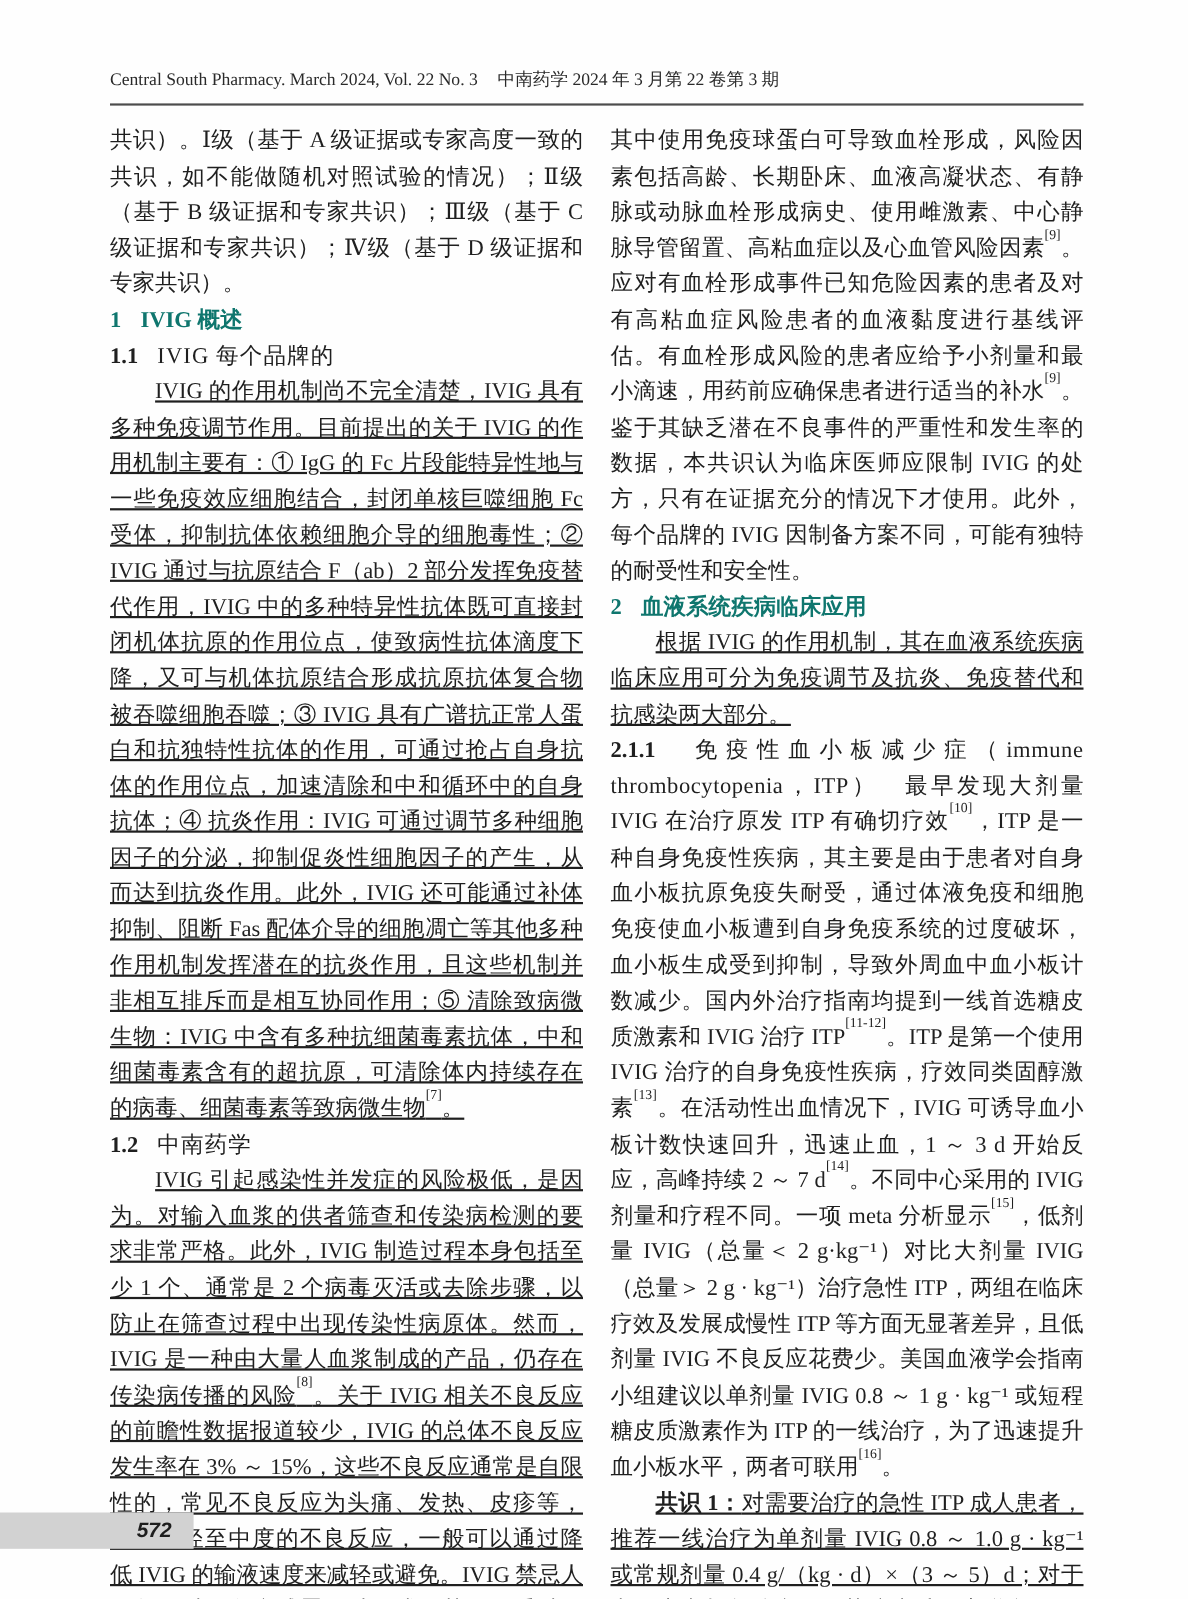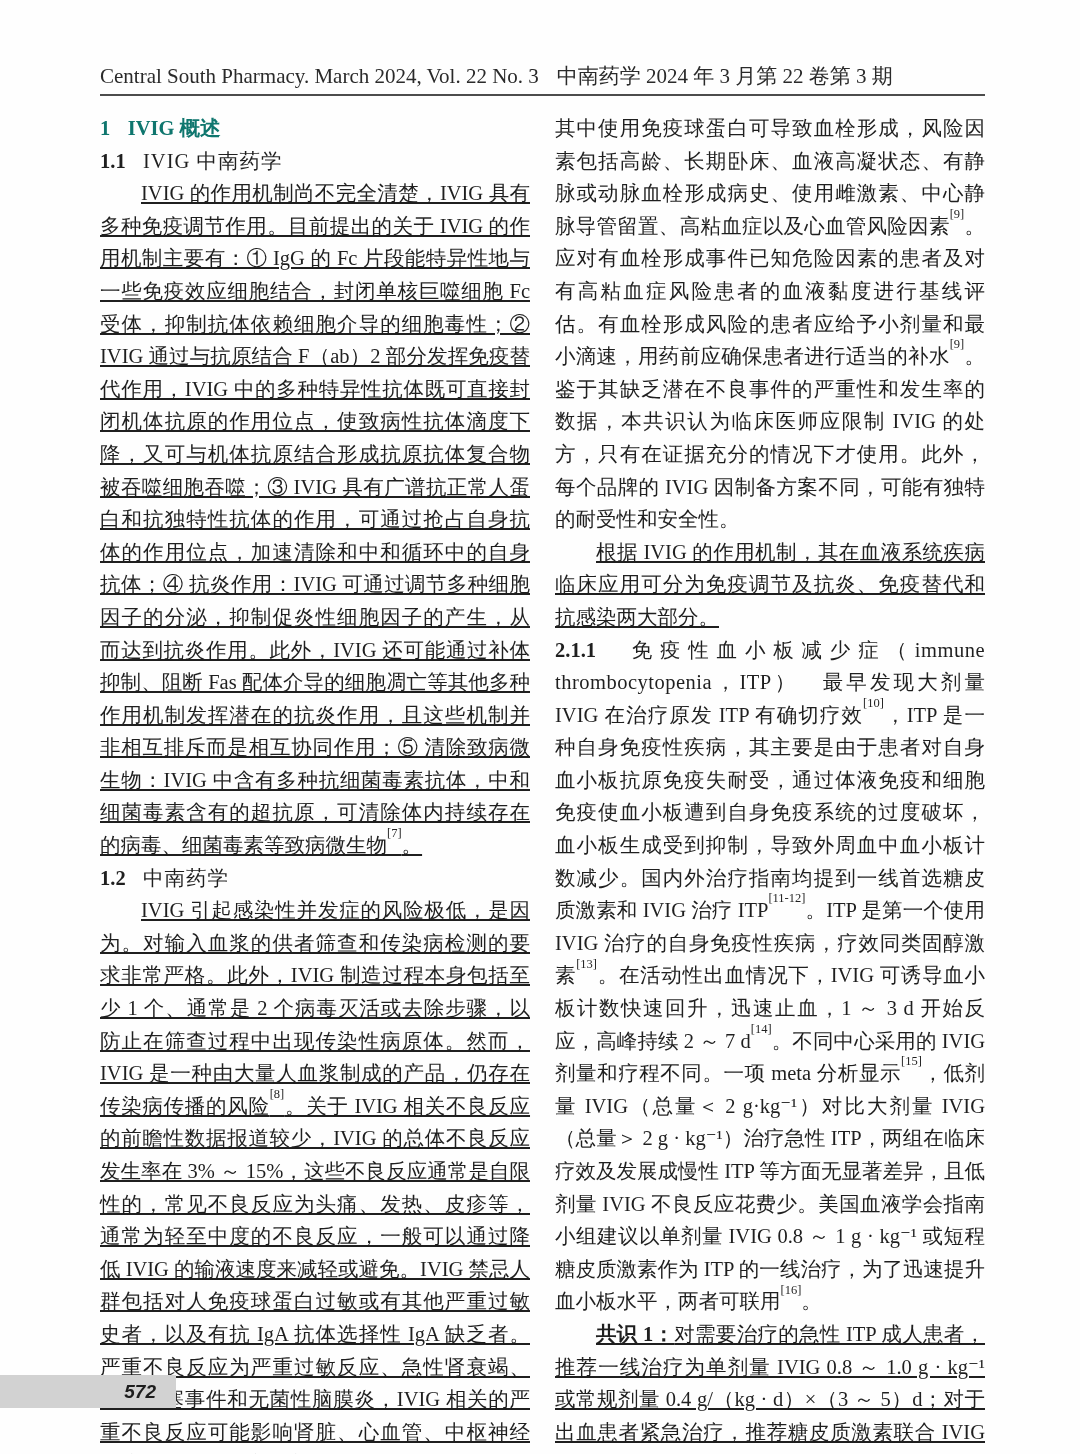--- a/index.html
+++ b/index.html
@@ -4,21 +4,21 @@
 <style>
   html,body { margin:0; padding:0; background:#ffffff; }
   .page {
     position:relative; width:1080px; height:1454px; background:#fefefe;
     overflow:hidden;
     font-family:"Liberation Serif","DejaVu Serif",serif;
     color:#1f1f1f;
   }
   .header {
     position:absolute; left:100px; top:62px; width:885px;
-    font-size:21px; color:#2a2a2a; white-space:nowrap;
+    font-size:16px; color:#2a2a2a; white-space:nowrap;
   }
   .header .cn { margin-left:18px; }
   .header-rule {
     position:absolute; left:100px; top:94px; width:885px; height:2px;
     background:#4c4c4c;
   }
   .columns {
     position:absolute; left:100px; top:112px; width:885px;
     display:flex; gap:25px;
   }
@@ -57,28 +57,30 @@
 <div class="page">
 
   <div class="header">
     <span>Central South Pharmacy. March  2024, Vol. 22 No. 3</span><span class="cn">中南药学 2024 年 3 月第 22 卷第 3 期</span>
   </div>
 
   <div class="header-rule"></div>
 
   <div class="columns">
     <div class="col">
+        <p class=""><span class="run-normal">共识）。Ⅰ级（基于 A 级证据或专家高度一致的共识，如不能做随机对照试验的情况）；Ⅱ级（基于 B 级证据和专家共识）；Ⅲ级（基于 C 级证据和专家共识）；Ⅳ级（基于 D 级证据和专家共识）。</span></p>
         <div class="h1"><span class="num">1</span><span class="title">IVIG 概述</span></div>
-        <div class="h2"><span class="num">1.1</span><span class="title">IVIG 中南药学</span></div>
+        <div class="h2"><span class="num">1.1</span><span class="title">IVIG 每个品牌的</span></div>
         <p class="indent"><span class="run-normal">IVIG 的作用机制尚不完全清楚，IVIG 具有多种免疫调节作用。目前提出的关于 IVIG 的作用机制主要有：① IgG 的 Fc 片段能特异性地与一些免疫效应细胞结合，封闭单核巨噬细胞 Fc 受体，抑制抗体依赖细胞介导的细胞毒性；② IVIG 通过与抗原结合 F（ab）2 部分发挥免疫替代作用，IVIG 中的多种特异性抗体既可直接封闭机体抗原的作用位点，使致病性抗体滴度下降，又可与机体抗原结合形成抗原抗体复合物被吞噬细胞吞噬；③ IVIG 具有广谱抗正常人蛋白和抗独特性抗体的作用，可通过抢占自身抗体的作用位点，加速清除和中和循环中的自身抗体；④ 抗炎作用：IVIG 可通过调节多种细胞因子的分泌，抑制促炎性细胞因子的产生，从而达到抗炎作用。此外，IVIG 还可能通过补体抑制、阻断 Fas 配体介导的细胞凋亡等其他多种作用机制发挥潜在的抗炎作用，且这些机制并非相互排斥而是相互协同作用；⑤ 清除致病微生物：IVIG 中含有多种抗细菌毒素抗体，中和细菌毒素含有的超抗原，可清除体内持续存在的病毒、细菌毒素等致病微生物<sup class="ref">[7]</sup>。</span></p>
         <div class="h2"><span class="num">1.2</span><span class="title">中南药学</span></div>
         <p class="indent"><span class="run-normal">IVIG 引起感染性并发症的风险极低，是因为。对输入血浆的供者筛查和传染病检测的要求非常严格。此外，IVIG 制造过程本身包括至少 1 个、通常是 2 个病毒灭活或去除步骤，以防止在筛查过程中出现传染性病原体。然而，IVIG 是一种由大量人血浆制成的产品，仍存在传染病传播的风险<sup class="ref">[8]</sup>。关于 IVIG 相关不良反应的前瞻性数据报道较少，IVIG 的总体不良反应发生率在 3% ～ 15%，这些不良反应通常是自限性的，常见不良反应为头痛、发热、皮疹等，通常为轻至中度的不良反应，一般可以通过降低 IVIG 的输液速度来减轻或避免。IVIG 禁忌人群包括对人免疫球蛋白过敏或有其他严重过敏史者，以及有抗 IgA 抗体选择性 IgA 缺乏者。严重不良反应为严重过敏反应、急性肾衰竭、血栓栓塞事件和无菌性脑膜炎，IVIG 相关的严重不良反应可能影响肾脏、心血管、中枢神经系统、皮肤和血液系统。</span></p>
       </div>
     <div class="col">
         <p class=""><span class="run-normal">其中使用免疫球蛋白可导致血栓形成，风险因素包括高龄、长期卧床、血液高凝状态、有静脉或动脉血栓形成病史、使用雌激素、中心静脉导管留置、高粘血症以及心血管风险因素<sup class="ref">[9]</sup>。应对有血栓形成事件已知危险因素的患者及对有高粘血症风险患者的血液黏度进行基线评估。有血栓形成风险的患者应给予小剂量和最小滴速，用药前应确保患者进行适当的补水<sup class="ref">[9]</sup>。鉴于其缺乏潜在不良事件的严重性和发生率的数据，本共识认为临床医师应限制 IVIG 的处方，只有在证据充分的情况下才使用。此外，每个品牌的 IVIG 因制备方案不同，可能有独特的耐受性和安全性。</span></p>
+        <div class="h1"><span class="num">2</span><span class="title">血液系统疾病临床应用</span></div>
         <p class="indent"><span class="run-normal">根据 IVIG 的作用机制，其在血液系统疾病临床应用可分为免疫调节及抗炎、免疫替代和抗感染两大部分。</span></p>
         <p class=""><span class="run-bold">2.1.1</span><span class="run-kaiti">　免疫性血小板减少症（immune thrombocytopenia，ITP）</span><span class="run-normal">　最早发现大剂量 IVIG 在治疗原发 ITP 有确切疗效<sup class="ref">[10]</sup>，ITP 是一种自身免疫性疾病，其主要是由于患者对自身血小板抗原免疫失耐受，通过体液免疫和细胞免疫使血小板遭到自身免疫系统的过度破坏，血小板生成受到抑制，导致外周血中血小板计数减少。国内外治疗指南均提到一线首选糖皮质激素和 IVIG 治疗 ITP<sup class="ref">[11-12]</sup>。ITP 是第一个使用 IVIG 治疗的自身免疫性疾病，疗效同类固醇激素<sup class="ref">[13]</sup>。在活动性出血情况下，IVIG 可诱导血小板计数快速回升，迅速止血，1 ～ 3 d 开始反应，高峰持续 2 ～ 7 d<sup class="ref">[14]</sup>。不同中心采用的 IVIG 剂量和疗程不同。一项 meta 分析显示<sup class="ref">[15]</sup>，低剂量 IVIG（总量＜ 2 g·kg⁻¹）对比大剂量 IVIG（总量＞ 2 g · kg⁻¹）治疗急性 ITP，两组在临床疗效及发展成慢性 ITP 等方面无显著差异，且低剂量 IVIG 不良反应花费少。美国血液学会指南小组建议以单剂量 IVIG 0.8 ～ 1 g · kg⁻¹ 或短程糖皮质激素作为 ITP 的一线治疗，为了迅速提升血小板水平，两者可联用<sup class="ref">[16]</sup>。</span></p>
         <p class="indent"><span class="run-bold">共识 1：</span><span class="run-normal">对需要治疗的急性 ITP 成人患者，推荐一线治疗为单剂量 IVIG 0.8 ～ 1.0 g · kg⁻¹ 或常规剂量 0.4 g/（kg · d）×（3 ～ 5）d；对于出血患者紧急治疗，推荐糖皮质激素联合 IVIG 1 g/（kg · d）×2 d（Ⅰ级推荐）。</span></p>
       </div>
   </div>
 
   <div class="footer-box">
     <span class="pageno">572</span>
   </div>
 

